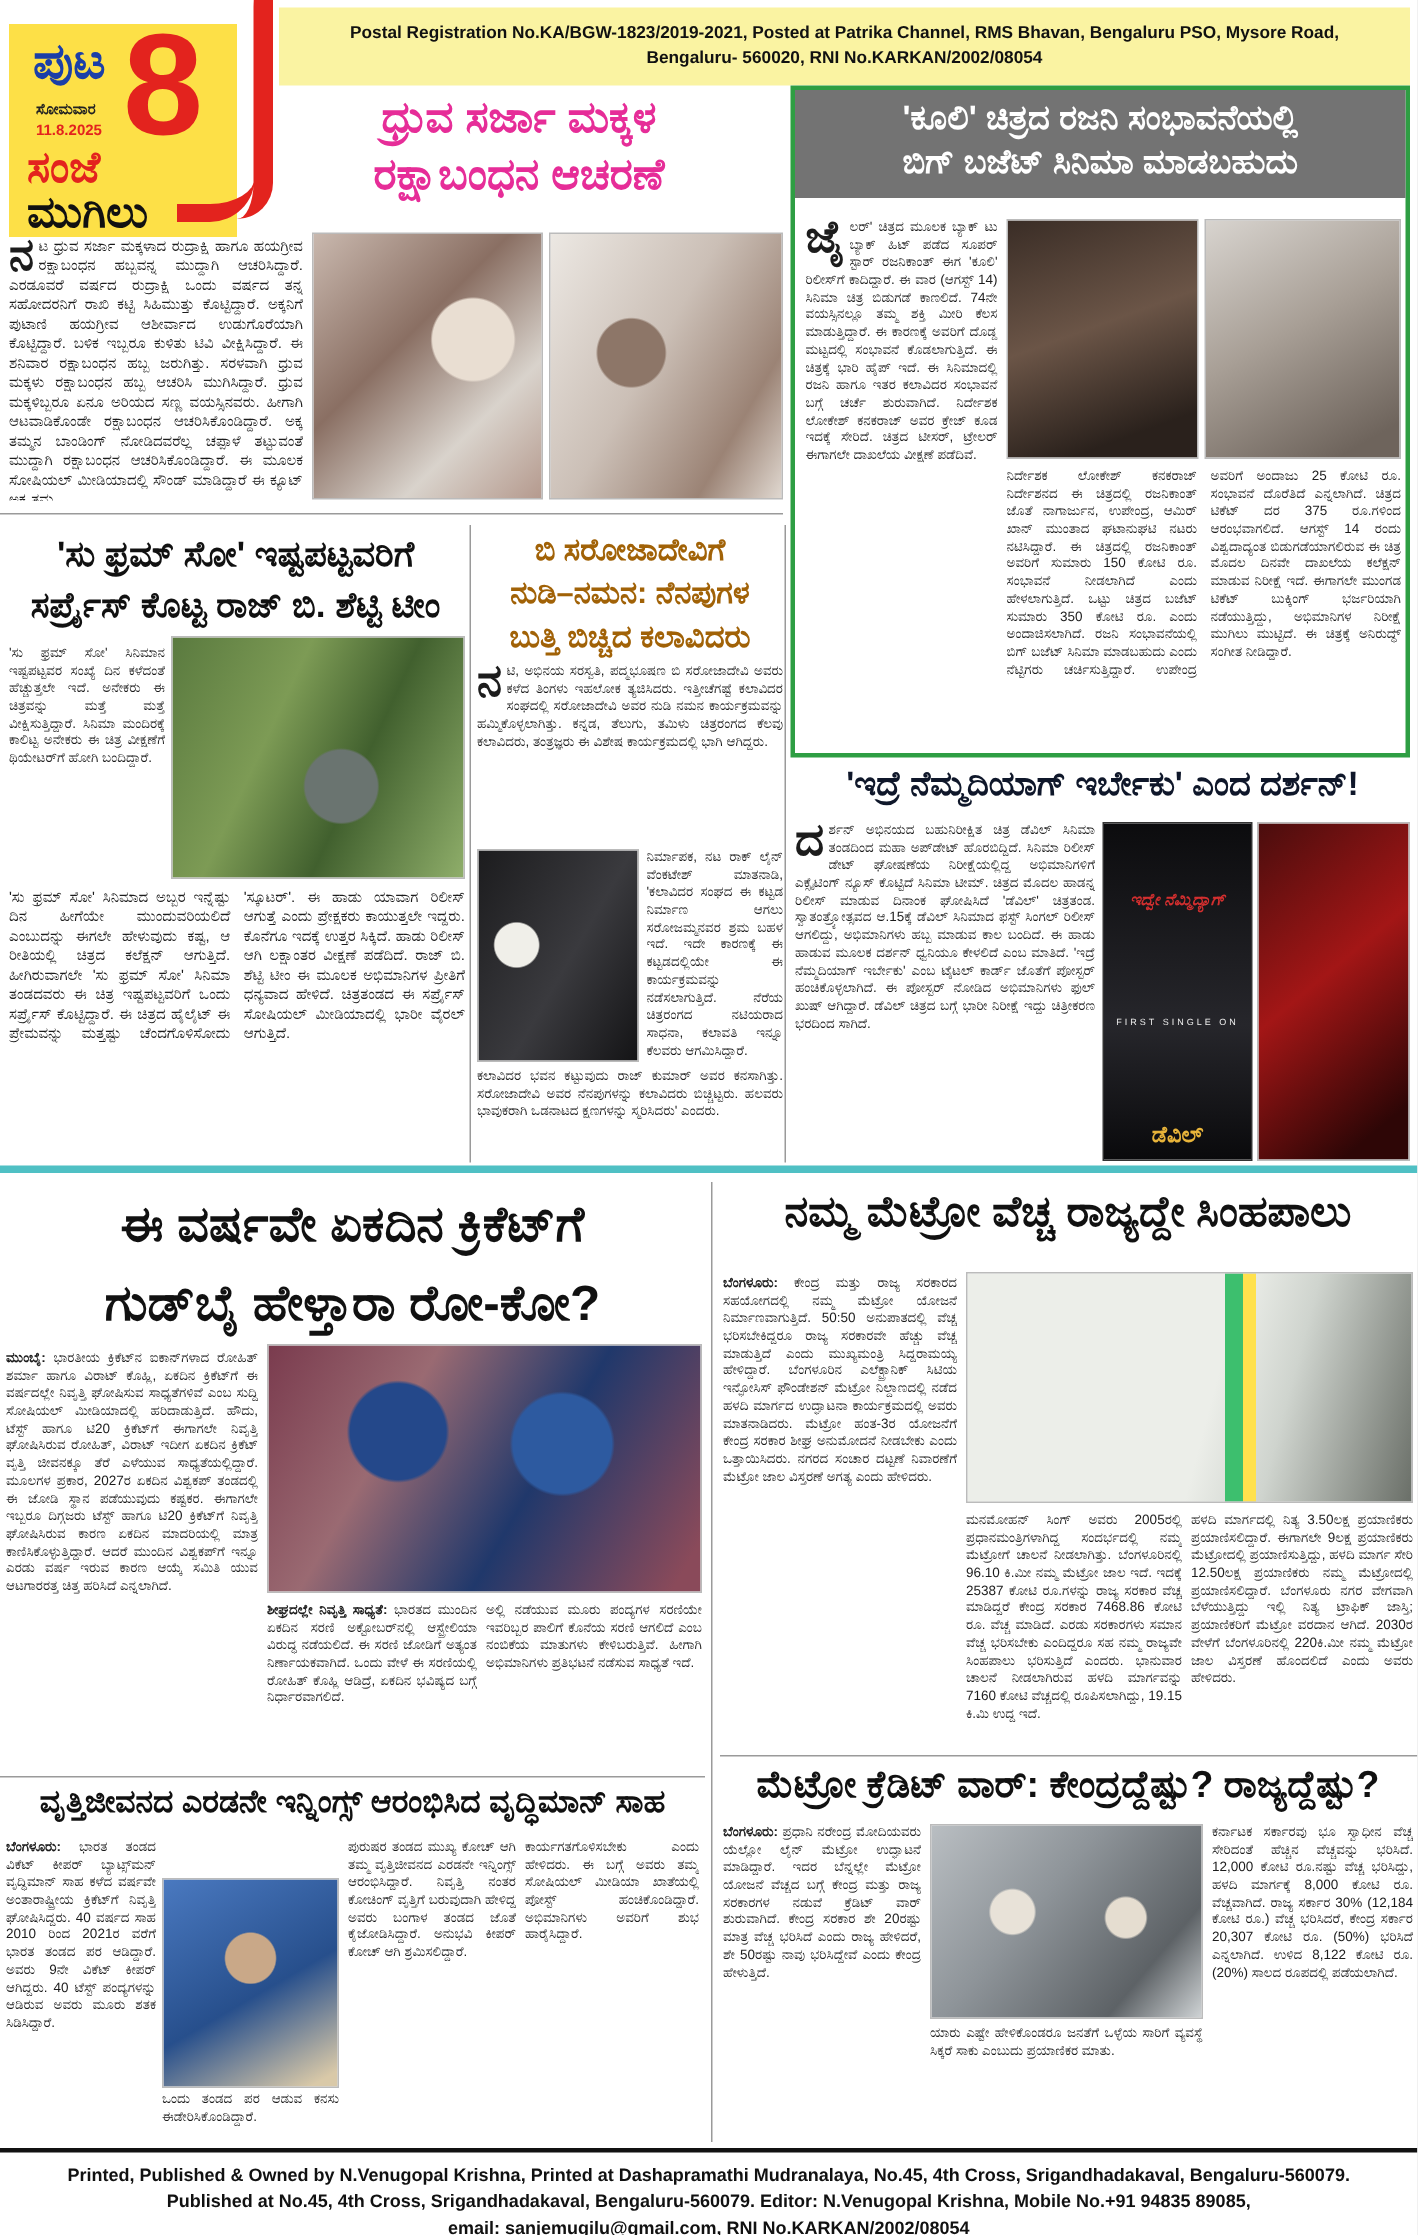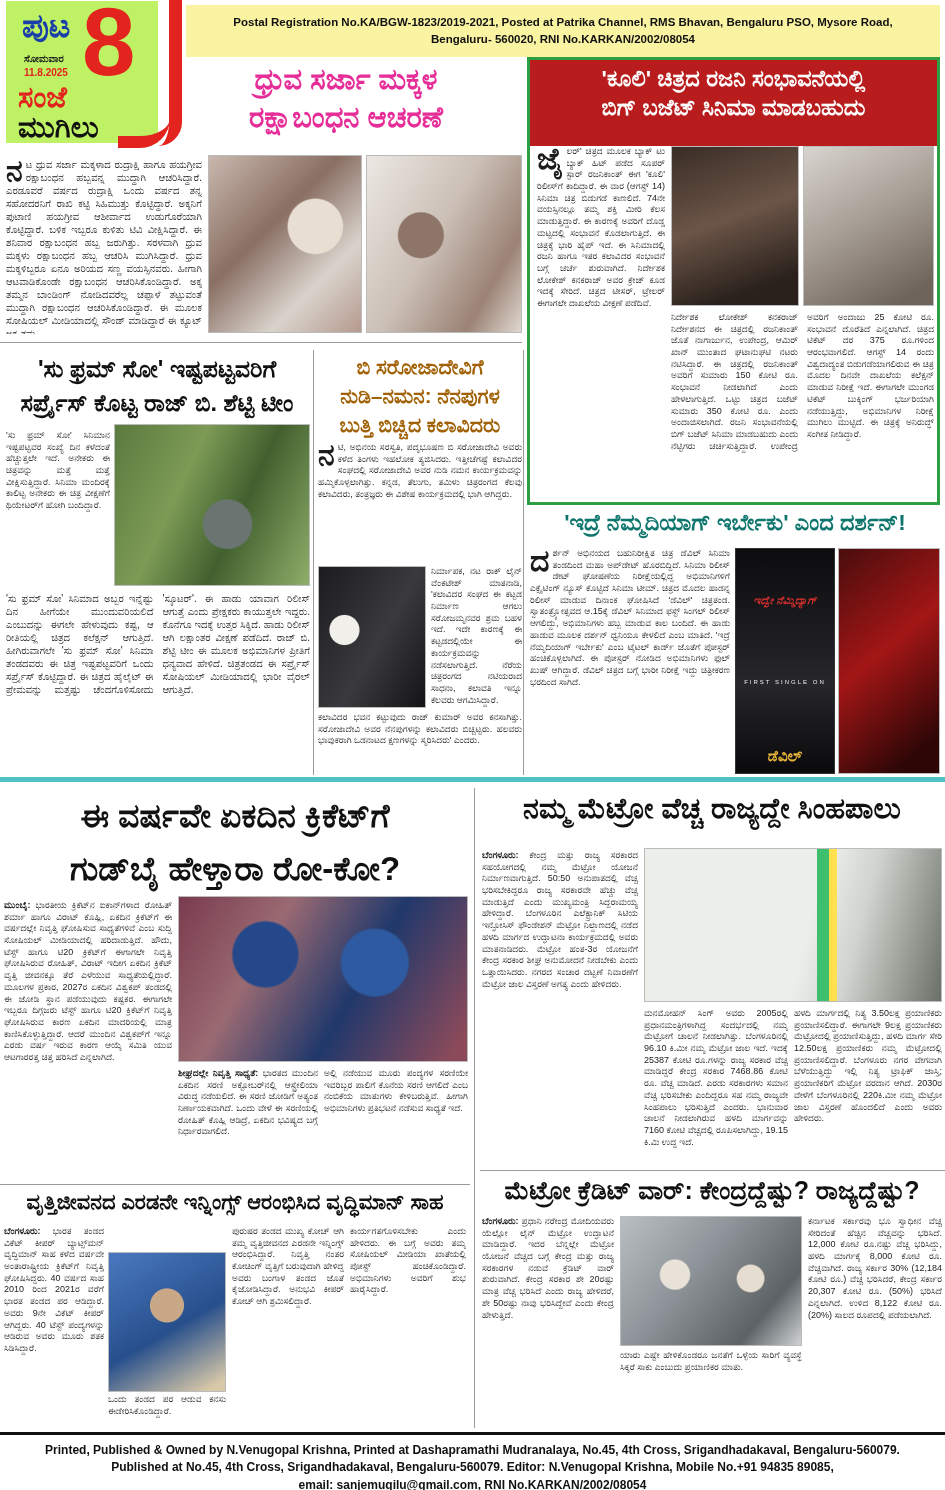--- a/index.html
+++ b/index.html
@@ -9,42 +9,42 @@
   .body-txt{font-size:10px;line-height:1.3;text-align:justify;color:#1c1c1c;overflow:hidden;}
   .body-sm{font-size:9px;line-height:1.3;text-align:justify;color:#1c1c1c;overflow:hidden;}
   .dc{float:left;font-size:30px;line-height:.85;font-weight:bold;padding-right:3px;color:#1c1c1c;}
   .lead{font-weight:bold;}
   .photo{background-size:cover;border:1px solid #bbb;}
   .hl{font-weight:bold;text-align:center;}
   .vline{background:#9a9a9a;width:1px;}
   .hline{background:#9a9a9a;height:1px;}
 
   
-  .masthead{left:6px;top:1px;width:152px;height:142px;background:#bef264;}
+  .masthead{left:6px;top:16px;width:152px;height:142px;background:#fde047;}
   .red-stroke{left:158px;top:0px;width:24px;height:146px;border-right:13px solid #E3231E;
               border-bottom-right-radius:46px;}
   .red-arc{left:118px;top:118px;width:52px;height:30px;border-bottom:12px solid #E3231E;
            border-bottom-right-radius:40px;}
   .puta{left:16px;top:6px;font-size:33px;font-weight:bold;color:#1B3FA8;}
   .m-day{left:18px;top:52px;font-size:10px;font-weight:bold;color:#222;}
   .m-date{left:18px;top:66px;font-size:10px;font-weight:bold;color:#E3231E;}
   .m-eight{left:76px;top:-14px;font-size:96px;font-weight:800;color:#E3231E;}
   .m-sanje{left:12px;top:80px;font-size:29px;font-weight:bold;color:#E3231E;}
   .m-mugilu{left:12px;top:110px;font-size:29px;font-weight:bold;color:#111;}
 
   .postal{left:186px;top:5px;width:754px;height:52px;background:#FAF3A2;display:flex;
           flex-direction:column;justify-content:center;align-items:center;
           font-size:11.5px;font-weight:bold;color:#111;text-align:center;line-height:1.45;}
 
   .hl-rakhi{left:168px;top:60px;width:356px;font-size:29px;line-height:1.32;color:#E62D98;}
 
   
   .coolie-box{left:527px;top:57px;width:413px;height:448px;border:3px solid #2E9E43;background:#fff;}
-  .coolie-head{left:0;top:0;width:100%;background:#b91c1c;color:#fff;font-weight:bold;
-               font-size:22.5px;line-height:1.28;text-align:center;padding:5px 2px 23px 2px;}
+  .coolie-head{left:0;top:0;width:100%;background:#737373;color:#fff;font-weight:bold;
+               font-size:22.5px;line-height:1.28;text-align:center;padding:5px 2px 9px 2px;}
   .coolie-col1{left:7px;top:86px;width:128px;height:352px;}
   .ph-upendra{left:141px;top:86px;width:128px;height:160px;
       background:linear-gradient(160deg,#3a2d26,#6b5547 45%,#2a211c 85%);}
   .ph-rajini{left:273px;top:86px;width:131px;height:160px;
       background:linear-gradient(150deg,#d8d4cf,#a89f96 45%,#6e645c 90%);}
   .coolie-bottom{left:141px;top:252px;width:263px;height:186px;column-count:2;column-gap:9px;}
 
   
   .rakhi-body{left:6px;top:158px;width:196px;height:176px;}
   .ph-rakhi1{left:208px;top:155px;width:154px;height:178px;
@@ -65,21 +65,21 @@
   
   .hl-saroja{left:318px;top:352px;width:204px;font-size:20.5px;line-height:1.42;color:#a16207;}
   .saroja-top{left:318px;top:442px;width:204px;height:122px;}
   .ph-saroja{left:318px;top:566px;width:108px;height:142px;
       background:radial-gradient(circle at 24% 45%,#f0efe9 0 13%,transparent 14%),
                  linear-gradient(120deg,#1c1c1e,#3a3a3e 55%,#141416);}
   .saroja-right{left:431px;top:566px;width:91px;height:142px;}
   .saroja-bottom{left:318px;top:712px;width:204px;height:62px;}
 
   
-  .hl-darshan{left:530px;top:510px;width:410px;font-size:22.5px;color:#0f766e;}
+  .hl-darshan{left:530px;top:510px;width:410px;font-size:22.5px;color:#0f172a;}
   .darshan-body{left:530px;top:548px;width:200px;height:226px;}
   .poster-devil{left:735px;top:548px;width:100px;height:226px;border:1px solid #333;
       background:linear-gradient(180deg,#0c0c0e,#26262b 60%,#0a0a0c);}
   .devil-title{position:absolute;top:5px;left:0;width:100%;text-align:center;color:#d32f2f;
       font-weight:bold;font-style:italic;font-size:11px;line-height:1.2;margin-top:40px;}
   .devil-sub{position:absolute;top:130px;left:0;width:100%;text-align:center;color:#eee;
       font-size:6px;letter-spacing:2px;}
   .devil-logo{position:absolute;bottom:8px;left:0;width:100%;text-align:center;color:#e8b43a;
       font-weight:bold;font-size:15px;margin-top:16px;}
   .ph-darshan{left:838px;top:548px;width:102px;height:226px;

